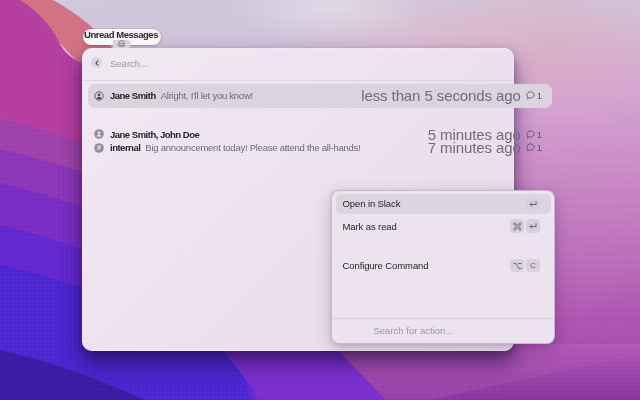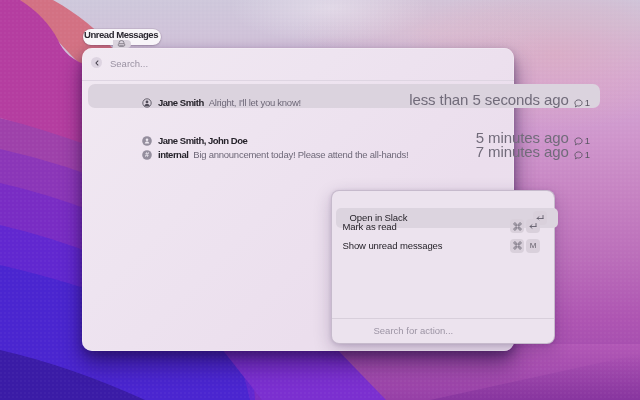--- a/index.html
+++ b/index.html
@@ -5,21 +5,21 @@
 body{width:640px;height:400px;overflow:hidden;position:relative;font-family:"Liberation Sans",sans-serif;-webkit-font-smoothing:antialiased;}
 #wall{position:absolute;left:0;top:0;width:640px;height:400px;}
 #win{position:absolute;left:82px;top:48px;width:432px;height:303px;border-radius:10px;
  background:linear-gradient(135deg,#f1e9f2 0%,#eee4f0 35%,#ebdeed 70%,#ebe0ee 100%);
  box-shadow:0 13px 22px rgba(22,6,55,.48),0 4px 9px rgba(25,8,60,.30),0 0 0 0.5px rgba(255,255,255,.45) inset;}
 
 #back{position:absolute;left:9px;top:9px;width:11px;height:11px;border-radius:6px;background:#ddd4e1;display:flex;align-items:center;justify-content:center;}
 #searchtxt{position:absolute;left:28px;top:10px;font-size:9.5px;color:#9a92a2;}
 #sdiv{position:absolute;left:0;top:31.5px;width:100%;height:1px;background:#ded5e2;}
 
-.row{position:absolute;left:6px;width:464px;height:24px;display:flex;align-items:flex-end;padding-left:48px;}
+.row{position:absolute;left:6px;width:464px;height:24px;display:flex;align-items:center;}
 .rowsel{background:#dbd3de;border-radius:7px;}
 .av{margin-left:6px;width:10px;height:10px;flex:none;}
 .rt{margin-left:6px;font-size:9.5px;font-weight:700;color:#26232b;white-space:nowrap;letter-spacing:-0.5px;}
 .rm{margin-left:5px;font-size:9.5px;color:#6e6878;white-space:nowrap;letter-spacing:-0.25px;}
 .sp{flex:1;}
 .ts{font-size:15px;color:#716b7a;white-space:nowrap;letter-spacing:-0.1px;}
 .bb{margin-left:5px;margin-right:2px;width:9px;height:9px;flex:none;}
 .bn{font-size:9.5px;color:#5b5664;margin-right:10px;}
 
 #panel{position:absolute;left:249px;top:142px;width:223.5px;height:154px;border-radius:8px;
@@ -144,21 +144,21 @@
       <div class="rm">Big announcement today! Please attend the all-hands!</div>
     <div class="sp"></div>
     <div class="ts">7 minutes ago</div>
     <svg class="bb" viewBox="0 0 10 10">
         <path d="M5,1 C7.4,1 9,2.5 9,4.4 C9,6.3 7.4,7.8 5,7.8 C4.5,7.8 4,7.7 3.6,7.6 L1.5,8.8 L2.2,6.8 C1.4,6.2 1,5.4 1,4.4 C1,2.5 2.6,1 5,1 Z" fill="none" stroke="#56515e" stroke-width="0.9"></path>
       </svg>
     <div class="bn">1</div>
   </div>
 
   <div id="panel">
-    <div class="pit pitsel" style="top:17px;padding-left:7px;">
+    <div class="pit pitsel" style="top:3px;">
         <div class="pt">Open in Slack</div>
       <div class="keys">
           <div class="cap">
             <svg width="9" height="8" viewBox="0 0 9 8">
               <path d="M1,4.5 L7,4.5 M7,4.5 L7,1.5 M3,2.8 L1,4.5 L3,6.2" fill="none" stroke="#615c6a" stroke-width="0.9" stroke-linecap="round" stroke-linejoin="round"></path>
             </svg>
           </div>
         </div>
     </div>
     <div class="pit" style="top:25.3px;">
@@ -169,29 +169,29 @@
               <path d="M4.8,4.8 L4.8,3 A1.8,1.8 0 1 0 3,4.8 L4.8,4.8 M4.8,9.2 L3,9.2 A1.8,1.8 0 1 0 4.8,11 L4.8,9.2 M9.2,4.8 L11,4.8 A1.8,1.8 0 1 0 9.2,3 L9.2,4.8 M9.2,9.2 L9.2,11 A1.8,1.8 0 1 0 11,9.2 L9.2,9.2 M4.8,4.8 h4.4 v4.4 h-4.4 Z" fill="none" stroke="#615c6a" stroke-width="1.05"></path>
             </svg>
           </div>
           <div class="cap">
             <svg width="9" height="8" viewBox="0 0 9 8">
               <path d="M1,4.5 L7,4.5 M7,4.5 L7,1.5 M3,2.8 L1,4.5 L3,6.2" fill="none" stroke="#615c6a" stroke-width="0.9" stroke-linecap="round" stroke-linejoin="round"></path>
             </svg>
           </div>
         </div>
     </div>
-    <div class="pit" style="top:45.1px;">
-        <div class="pt">Show unread messages</div>
+    <div class="pit" style="top:64.9px;">
+        <div class="pt">Configure Command</div>
       <div class="keys">
           <div class="cap">
-            <svg width="9" height="9" viewBox="0 0 14 14">
-              <path d="M4.8,4.8 L4.8,3 A1.8,1.8 0 1 0 3,4.8 L4.8,4.8 M4.8,9.2 L3,9.2 A1.8,1.8 0 1 0 4.8,11 L4.8,9.2 M9.2,4.8 L11,4.8 A1.8,1.8 0 1 0 9.2,3 L9.2,4.8 M9.2,9.2 L9.2,11 A1.8,1.8 0 1 0 11,9.2 L9.2,9.2 M4.8,4.8 h4.4 v4.4 h-4.4 Z" fill="none" stroke="#615c6a" stroke-width="1.05"></path>
-            </svg>
-          </div>
-          <div class="cap">M</div>
+            <svg width="9" height="8" viewBox="0 0 9 8">
+              <path d="M1,1.5 L3,1.5 L6,6.5 L8,6.5 M5.5,1.5 L8,1.5" fill="none" stroke="#615c6a" stroke-width="0.9" stroke-linecap="round"></path>
+            </svg>
+          </div>
+          <div class="cap">C</div>
         </div>
     </div>
     <div id="pdiv"></div>
     <div id="psearch">Search for action...</div>
   </div>
 </div>
 
 <div id="pill">
   <svg style="margin-left:5px;opacity:.92" width="8" height="8" viewBox="0 0 54 54">
    <g>

